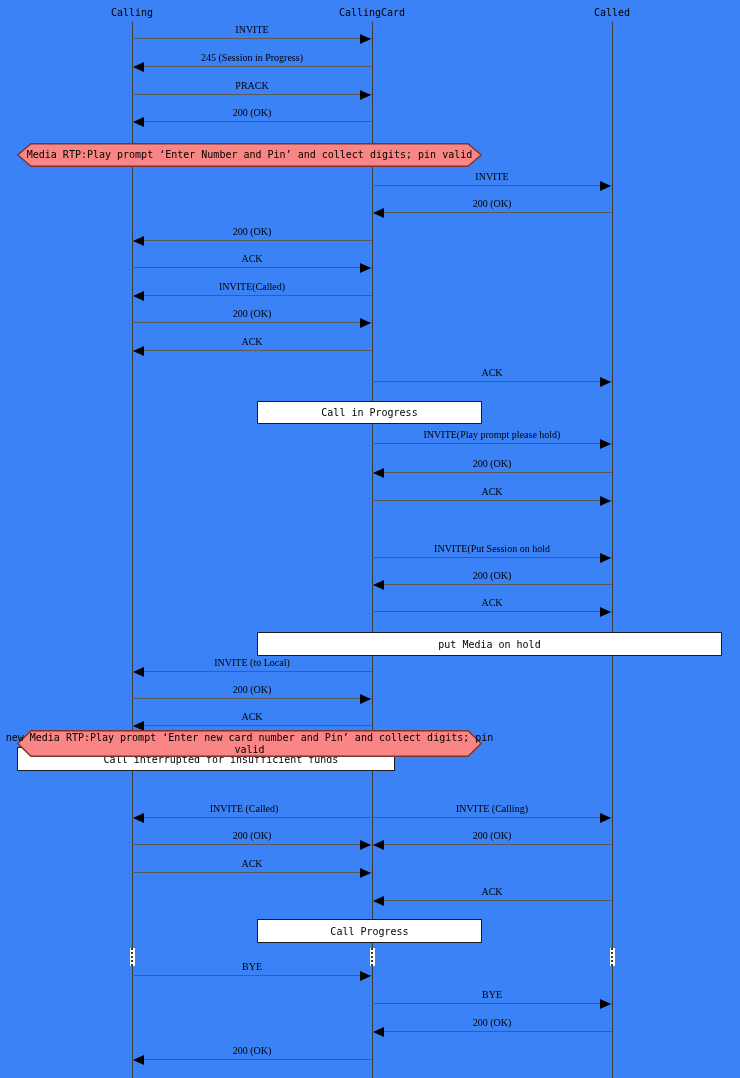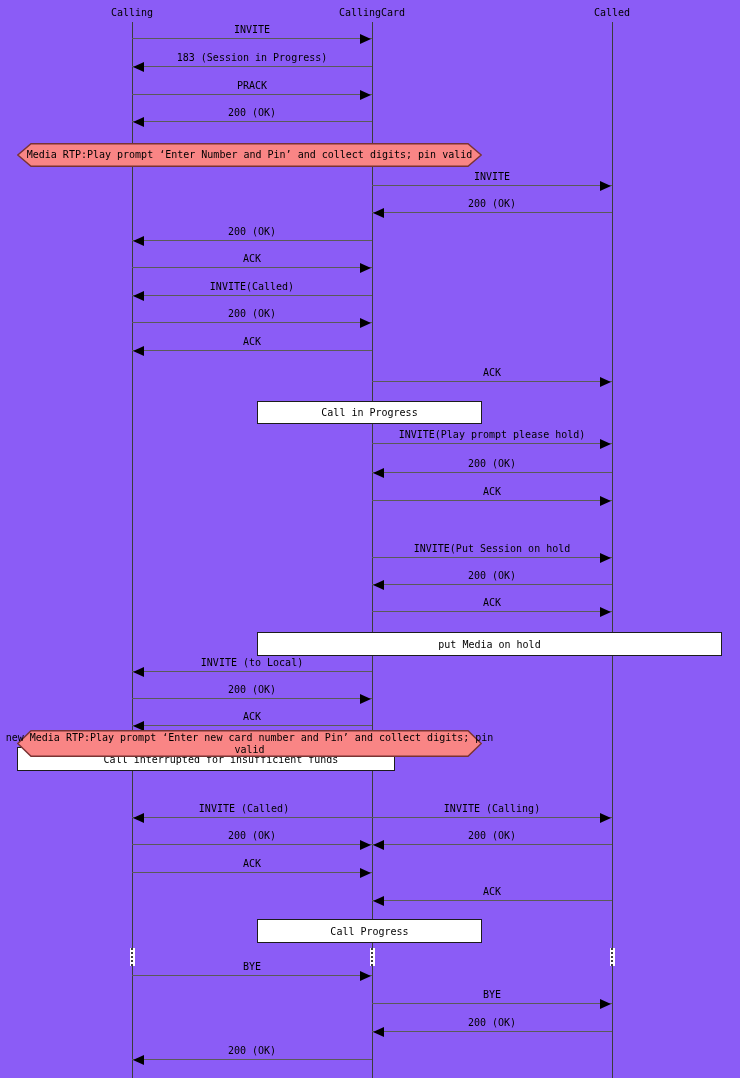--- a/index.html
+++ b/index.html
@@ -1,32 +1,32 @@
 <!DOCTYPE html>
 <html><head>
 <meta charset="utf-8">
 <style>
   html,body{margin:0;padding:0;background:#ffffff;}
   #stage{
     position:relative;
     width:740px;height:1078px;
-    background:#8b5cf6;
+    background:#3b82f6;
     font-family:"DejaVu Sans Mono","Liberation Mono",monospace;
     font-size:10px;color:#000;
     overflow:hidden;
   }
   .entity-label{
     position:absolute;transform:translateX(-50%);
     white-space:nowrap;z-index:3;height:12px;line-height:12px;
   }
   .lifeline{position:absolute;width:1px;z-index:1;}
   .msg-line{position:absolute;height:1px;z-index:3;}
   .msg-label{
     position:absolute;transform:translateX(-50%);
-    white-space:nowrap;z-index:3;height:13px;line-height:13px;
+    white-space:nowrap;z-index:3;height:13px;line-height:13px;font-family:Liberation Serif, serif;
   }
   .arrowhead{position:absolute;width:0;height:0;z-index:4;
     border-top:5px solid transparent;border-bottom:5px solid transparent;}
   .action-box{
     position:absolute;z-index:4;background:#ffffff;
     display:flex;align-items:center;justify-content:center;
     white-space:nowrap;box-sizing:border-box;
   }
   .condition{position:absolute;z-index:4;}
   .condition svg{position:absolute;left:0;top:0;}
@@ -46,21 +46,21 @@
     <div class="lifeline" style="left: 132px; top: 22px; height: 1056px; background: rgb(60, 60, 60);"></div>
     <div class="entity-label" style="left: 372px; top: 7px; color: rgb(0, 0, 0);">CallingCard</div>
     <div class="lifeline" style="left: 372px; top: 22px; height: 1056px; background: rgb(60, 60, 60);"></div>
     <div class="entity-label" style="left: 612px; top: 7px; color: rgb(0, 0, 0);">Called</div>
     <div class="lifeline" style="left: 612px; top: 22px; height: 1056px; background: rgb(60, 60, 60);"></div>
     <div class="msg-line" style="left: 132px; top: 38px; width: 240px; background: rgb(90, 90, 90);"></div>
     <div class="arrowhead" style="top: 34px; left: 360px; border-left: 11px solid rgb(0, 0, 0);"></div>
     <div class="msg-label" style="left: 252px; top: 23px; color: rgb(0, 0, 0);">INVITE</div>
     <div class="msg-line" style="left: 132px; top: 66px; width: 240px; background: rgb(90, 90, 90);"></div>
     <div class="arrowhead" style="top: 62px; left: 133px; border-right: 11px solid rgb(0, 0, 0);"></div>
-    <div class="msg-label" style="left: 252px; top: 51px; color: rgb(0, 0, 0);">183 (Session in Progress)</div>
+    <div class="msg-label" style="left: 252px; top: 51px; color: rgb(0, 0, 0);">245 (Session in Progress)</div>
     <div class="msg-line" style="left: 132px; top: 94px; width: 240px; background: rgb(90, 90, 90);"></div>
     <div class="arrowhead" style="top: 90px; left: 360px; border-left: 11px solid rgb(0, 0, 0);"></div>
     <div class="msg-label" style="left: 252px; top: 79px; color: rgb(0, 0, 0);">PRACK</div>
     <div class="msg-line" style="left: 132px; top: 121px; width: 240px; background: rgb(90, 90, 90);"></div>
     <div class="arrowhead" style="top: 117px; left: 133px; border-right: 11px solid rgb(0, 0, 0);"></div>
     <div class="msg-label" style="left: 252px; top: 106px; color: rgb(0, 0, 0);">200 (OK)</div>
     <div class="condition" style="left: 17px; top: 143px; width: 465px; height: 24px;">
       <svg width="465" height="24">
         <polygon points="14,0.75 451,0.75 464.25,12 451,23.25 14,23.25 0.75,12" fill="#f98585" stroke="#7a3333" stroke-width="1.5"></polygon>
       </svg>

